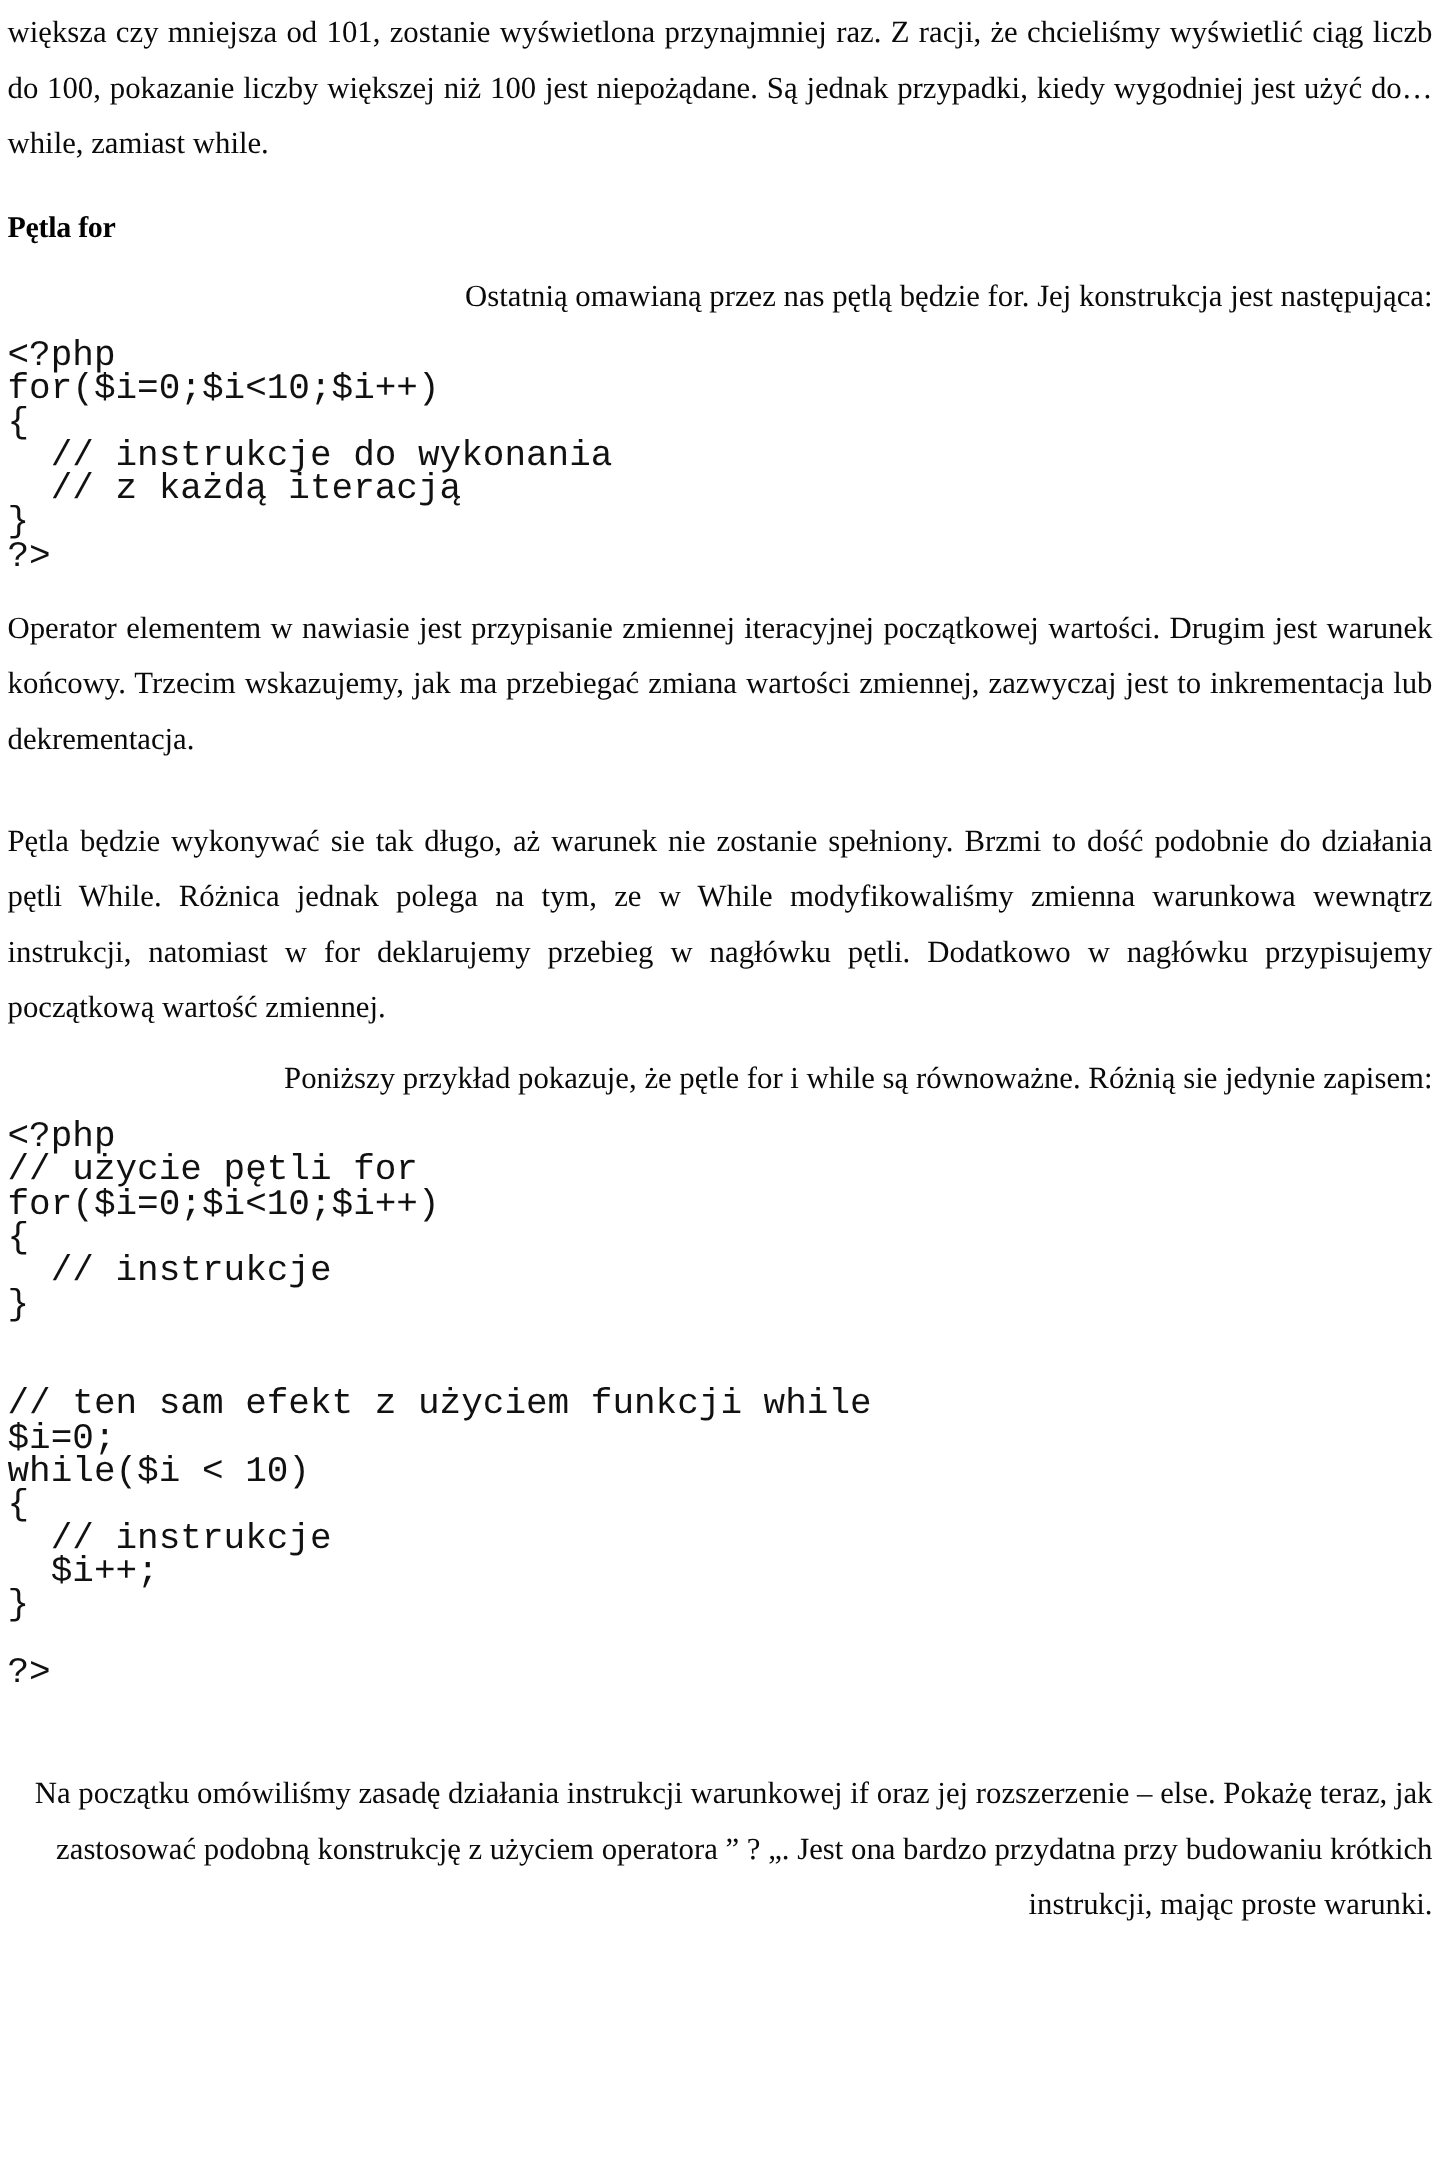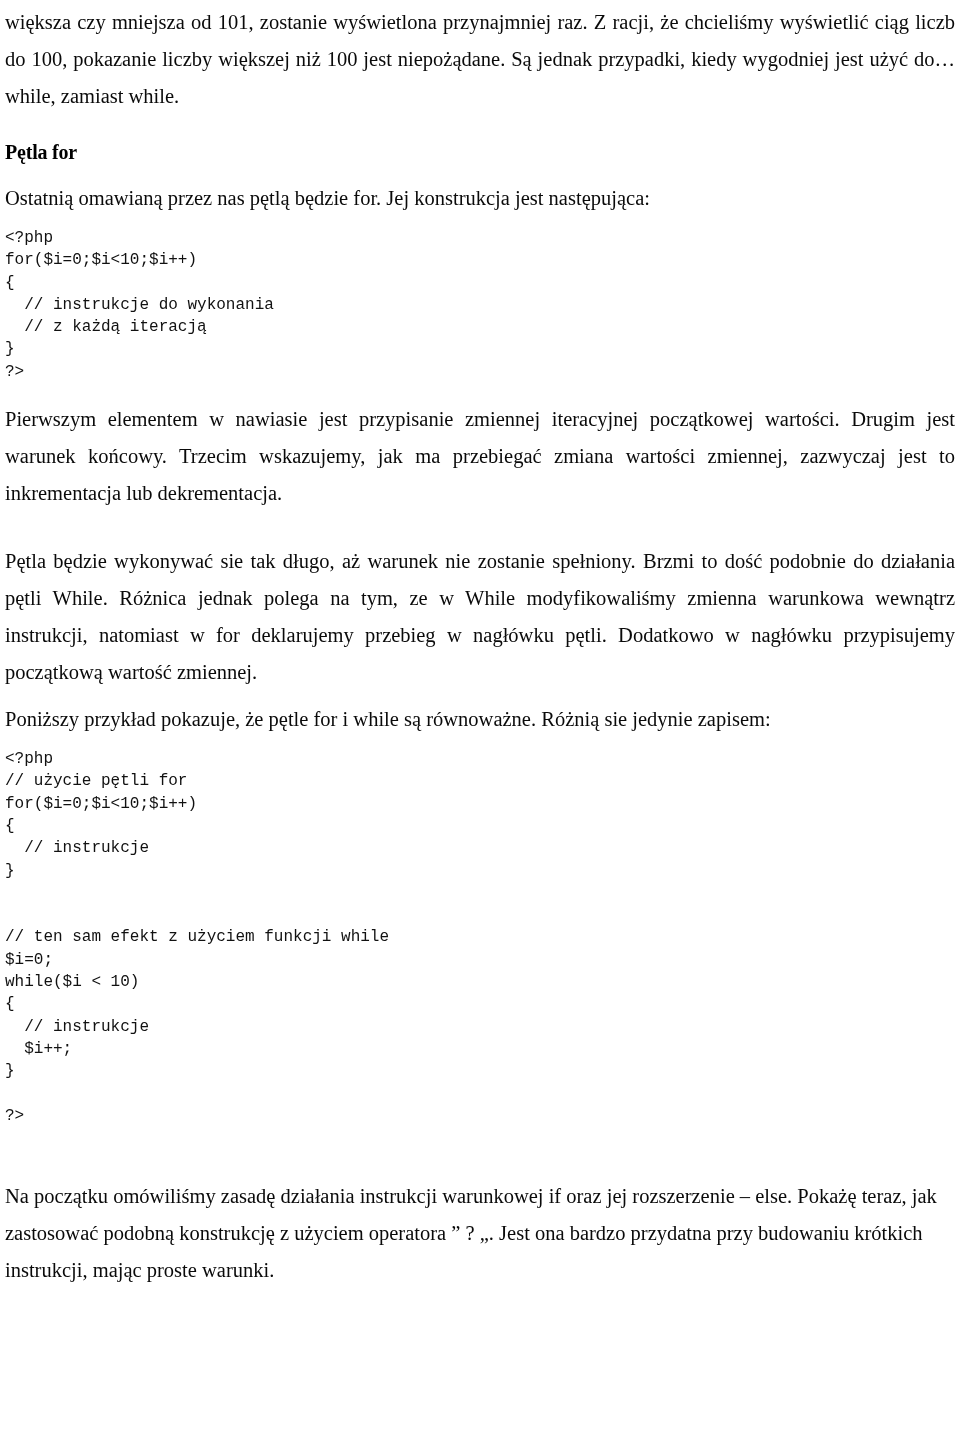--- a/index.html
+++ b/index.html
@@ -24,34 +24,34 @@
   }
   p.body-text {
     margin: 0;
     font-size: 20.5px;
     line-height: 37px;
     text-align: justify;
     text-justify: inter-word;
     color: #0a0a0a;
   }
   p.body-text.left {
-    text-align: left;
+    text-align: right;
   }
   h2.heading {
     margin: 0;
     font-size: 20px;
     font-weight: bold;
     line-height: 38px;
     letter-spacing: -0.2px;
     color: #000000;
   }
   pre.code {
     margin: 0;
     font-family: "Liberation Mono", "DejaVu Sans Mono", monospace;
-    font-size: 16px;
+    font-size: 24px;
     line-height: 22.3px;
     color: #111111;
     white-space: pre;
     letter-spacing: 0px;
   }
   .sp-intro-head { height: 18px; }
   .sp-head-para  { height: 9px; }
   .sp-para-code  { height: 10px; }
   .sp-code-para  { height: 18px; }
   .sp-para-head  { height: 22px; }
@@ -89,21 +89,21 @@
   <pre class="code">&lt;?php
 for($i=0;$i&lt;10;$i++)
 {
   // instrukcje do wykonania
   // z każdą iteracją
 }
 ?&gt;</pre>
 
   <div class="sp-code-para"></div>
 
-  <p class="body-text">Pierwszym elementem w nawiasie jest przypisanie zmiennej iteracyjnej początkowej wartości. Drugim jest warunek końcowy. Trzecim wskazujemy, jak ma przebiegać zmiana wartości zmiennej, zazwyczaj jest to inkrementacja lub dekrementacja.</p>
+  <p class="body-text">Operator elementem w nawiasie jest przypisanie zmiennej iteracyjnej początkowej wartości. Drugim jest warunek końcowy. Trzecim wskazujemy, jak ma przebiegać zmiana wartości zmiennej, zazwyczaj jest to inkrementacja lub dekrementacja.</p>
 
   <div class="sp-para-head"></div>
 
 
   <div class="sp-head-para"></div>
 
   <p class="body-text">Pętla będzie wykonywać sie tak długo, aż warunek nie zostanie spełniony. Brzmi to dość podobnie do działania pętli While. Różnica jednak polega na tym, ze w While modyfikowaliśmy zmienna warunkowa wewnątrz instrukcji, natomiast w for deklarujemy przebieg w nagłówku pętli. Dodatkowo w nagłówku przypisujemy początkową wartość zmiennej.</p>
 
   <div class="sp-para-para"></div>
 

